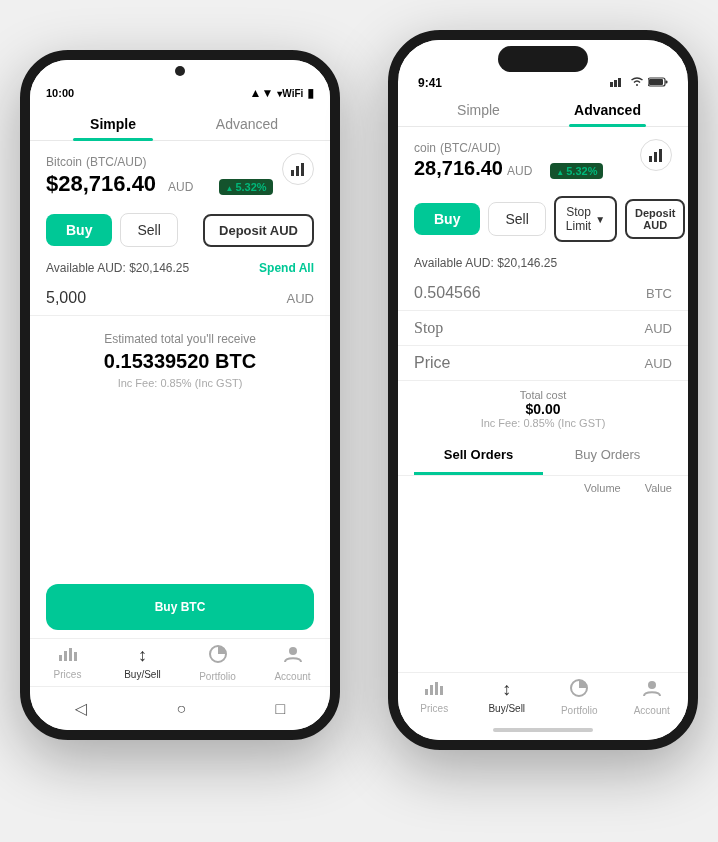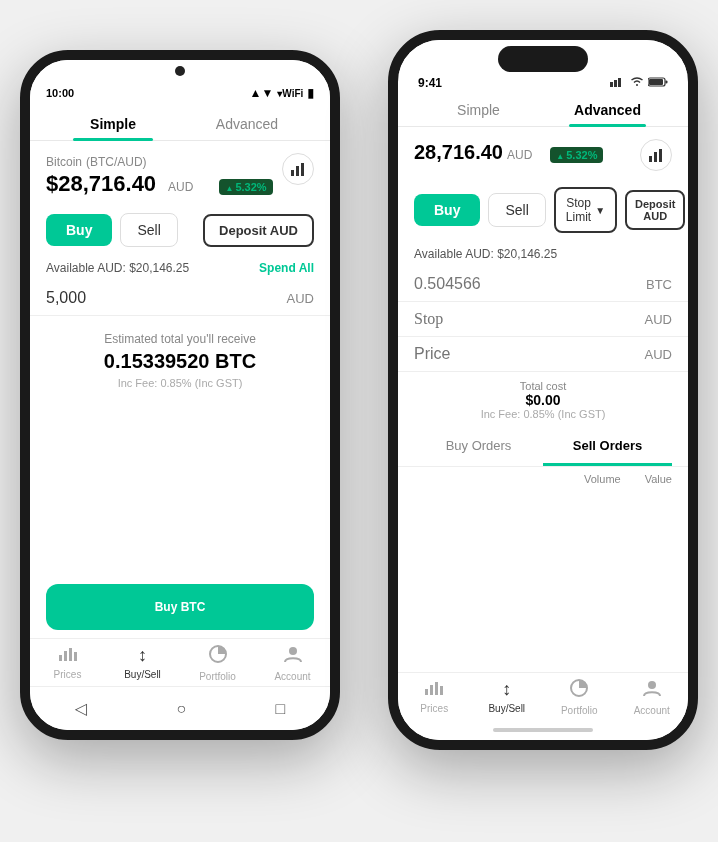--- a/index.html
+++ b/index.html
@@ -550,20 +550,24 @@
 
       <div class="tab-bar">
         <div class="tab-item">Simple</div>
         <div class="tab-item active">Advanced</div>
       </div>
 
       <div class="app-content">
 
         <div class="coin-header">
           <div>
+            <div class="coin-name">
+              <span>coin</span>
+              <span>(BTC/AUD)</span>
+            </div>
             <div style="display:flex;align-items:baseline;gap:4px;margin-top:2px;">
               <span class="coin-price" style="font-size:20px;">28,716.40</span>
               <span class="coin-price-sub">AUD</span>
               <span class="price-badge">5.32%</span>
             </div>
           </div>
           <div class="chart-icon">
             <svg width="16" height="16" viewBox="0 0 16 16" fill="none">
               <rect x="1" y="9" width="3" height="6" fill="#333"></rect>
               <rect x="6" y="5" width="3" height="10" fill="#333"></rect>
@@ -599,22 +603,22 @@
           <span class="currency-label">AUD</span>
         </div>
 
         <div class="total-box">
           <div class="total-label">Total cost</div>
           <div class="total-value">$0.00</div>
           <div class="total-fee">Inc Fee: 0.85% (Inc GST)</div>
         </div>
 
         <div class="orders-tabs">
+          <div class="orders-tab active">Sell Orders</div>
           <div class="orders-tab">Buy Orders</div>
-          <div class="orders-tab active">Sell Orders</div>
         </div>
 
         <div class="orders-header">
           <span>Volume</span>
           <span>Value</span>
         </div>
       </div>
 
       <div class="bottom-nav">
         <div class="nav-item">

